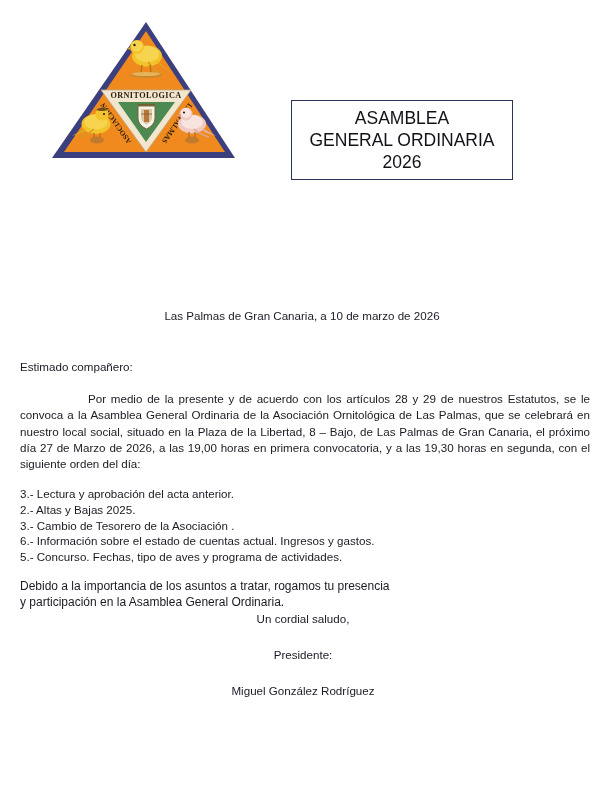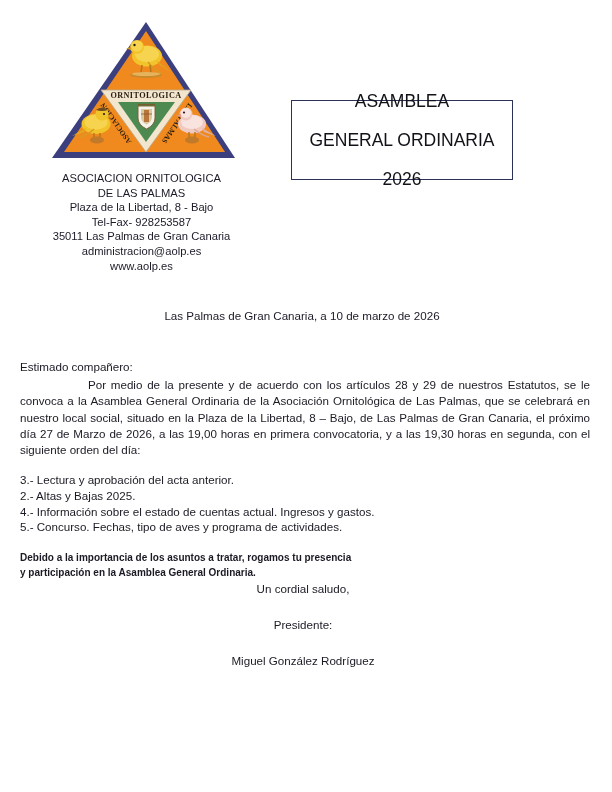--- a/index.html
+++ b/index.html
@@ -57,21 +57,20 @@
     top: 100px;
     width: 222px;
     height: 80px;
     border: 1.6px solid #2c3157;
     box-sizing: border-box;
     display: flex;
     flex-direction: column;
     align-items: center;
     justify-content: center;
     background: #ffffff;
-    gap: 17px;
   }
   #title-box .title-line {
     display: block;
     font-size: 17.5px;
     line-height: 22px;
     color: #111118;
     text-align: center;
     white-space: nowrap;
   }
 
@@ -90,41 +89,40 @@
   }
   #dateline { margin: 0 0 0 -8px; }
 
   #salutation {
     margin: 36px 0 0 20px;
     font-size: 11.6px;
     line-height: 15px;
   }
 
   #main-paragraph {
-    margin: 3px 22px 0 20px;
+    margin: 17px 22px 0 20px;
     font-size: 11.6px;
     line-height: 16.3px;
     text-align: justify;
     text-indent: 68px;
   }
 
   #agenda {
     margin: 14px 0 0 20px;
     padding: 0;
     list-style: none;
     font-size: 11.6px;
     line-height: 15.6px;
   }
   #agenda li { white-space: nowrap; }
 
   #closing-paragraph {
     margin: 15px 0 0 20px;
-    font-size: 10px;
+    font-size: 12px;
     line-height: 15.6px;
-    font-weight: bold;
   }
   #closing-paragraph span { display: block; }
 
   #signoff { }
   #signoff .sign-line {
     display: block;
     text-align: center;
     font-size: 11.6px;
     line-height: 15px;
     margin-left: -6px;
@@ -197,50 +195,42 @@
         <circle cx="140" cy="94.5" r="1.1" fill="#2a1d10"></circle>
         <path d="M137,96 L132,97.5 L137,99 Z" fill="#d89a8a"></path>
         <path d="M158,110 L172,118 L160,114 Z" fill="#e0b0a4"></path>
         <path d="M150,111 Q157,117 165,119" stroke="#d9a89c" stroke-width="1.3" fill="none"></path>
         <path d="M145,114 L145,120 M151,114 L151,120" stroke="#b5761a" stroke-width="1.4"></path>
         <ellipse cx="148" cy="122" rx="7" ry="3.6" fill="#c07a2a"></ellipse>
       </g>
     </svg>
   </div>
 
-  <div id="org-block">
-    <span class="org-line">ASOCIACION ORNITOLOGICA</span>
-    <span class="org-line">DE LAS PALMAS</span>
-    <span class="org-line">Plaza de la Libertad, 8 - Bajo</span>
-    <span class="org-line">Tel-Fax- 928253587</span>
-    <span class="org-line">35011 Las Palmas de Gran Canaria</span>
-    <span class="org-line">administracion@aolp.es</span>
-    <span class="org-line">www.aolp.es</span>
-  </div>
 
   <div id="title-box">
     <span class="title-line">ASAMBLEA</span>
     <span class="title-line">GENERAL ORDINARIA</span>
     <span class="title-line">2026</span>
   </div>
 
 </div>
 
 <div id="body-area">
 
   <div id="dateline" class="centered-line">Las Palmas de Gran Canaria, a 10 de marzo de 2026</div>
 
   <div id="salutation">Estimado compañero:</div>
 
   <div id="main-paragraph">Por medio de la presente y de acuerdo con los artículos 28 y 29 de nuestros Estatutos, se le convoca a la Asamblea General Ordinaria de la Asociación Ornitológica de Las Palmas, que se celebrará en nuestro local social, situado en la Plaza de la Libertad, 8 – Bajo, de Las Palmas de Gran Canaria, el próximo día 27 de Marzo de 2026, a las 19,00 horas en primera convocatoria, y a las 19,30 horas en segunda, con el siguiente orden del día:</div>
 
   <ul id="agenda">
     <li>3.- Lectura y aprobación del acta anterior.</li>
     <li>2.- Altas y Bajas 2025.</li>
-    <li>4.- Información sobre el estado de cuentas actual. Ingresos y gastos.</li>
+    <li>3.- Cambio de Tesorero de la Asociación .</li>
+    <li>6.- Información sobre el estado de cuentas actual. Ingresos y gastos.</li>
     <li>5.- Concurso. Fechas, tipo de aves y programa de actividades.</li>
   </ul>
 
   <div id="closing-paragraph">
     <span>Debido a la importancia de los asuntos a tratar, rogamos tu presencia</span>
     <span>y participación en la Asamblea General Ordinaria.</span>
   </div>
 
   <div id="signoff">
     <span class="sign-line">Un cordial saludo,</span>

